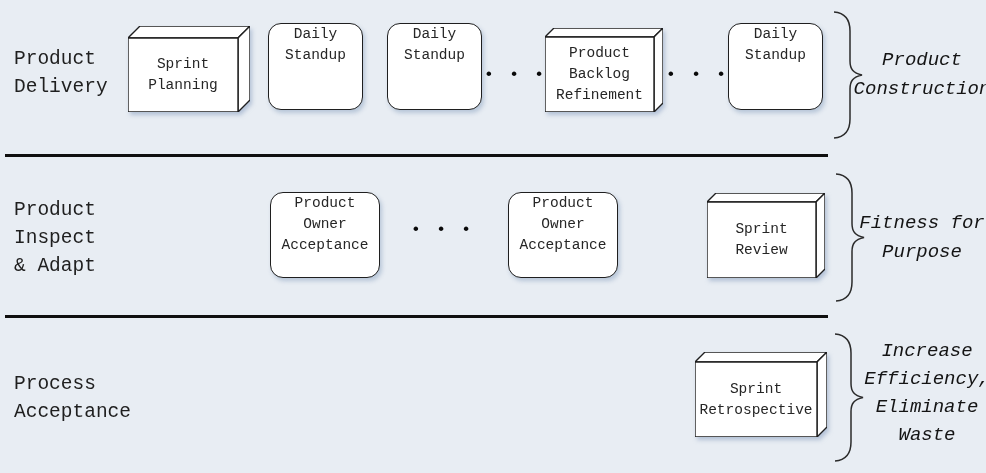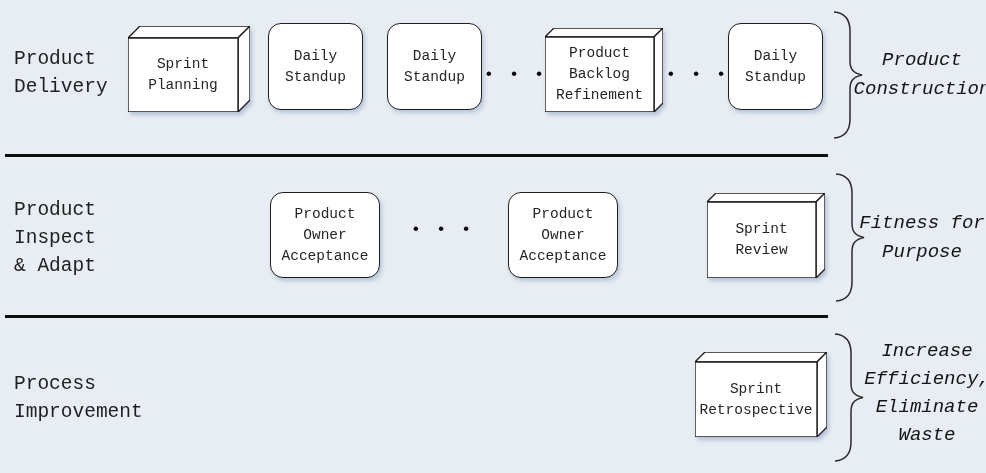--- a/index.html
+++ b/index.html
@@ -12,21 +12,21 @@
     white-space:pre-line;
   }
   .goal-label{
     position:absolute;width:150px;font-size:19px;line-height:28.5px;color:#141414;
     font-style:italic;text-align:center;white-space:pre-line;
   }
   .sep{position:absolute;height:3px;background:#0f0f0f;}
   .node{position:absolute;}
   .rrect{
     background:#ffffff;border:1.4px solid #1f1f1f;border-radius:13px;
-    box-sizing:border-box;display:flex;align-items:center;justify-content:center;
+    box-sizing:border-box;display:flex;justify-content:center;
     box-shadow:2px 3px 4px rgba(125,150,185,.45);
   }
   .node-label{
     font-size:14.5px;line-height:21px;color:#262626;text-align:center;
     white-space:pre-line;
   }
   .cube svg{position:absolute;left:0;top:0;filter:drop-shadow(2px 3px 2px rgba(125,150,185,.5));}
   .cube .node-label{
     position:absolute;display:flex;align-items:center;justify-content:center;
   }
@@ -126,21 +126,21 @@
   <svg class="brace" style="left:832px;top:172px;" width="34" height="131" viewBox="0 0 34 131">
     <path d="M4,2 C16,3 20,10 20,21 L20,51.5 C20,59.5 23,63.5 32,65.5 C23,67.5 20,71.5 20,79.5 L20,110 C20,121 16,128 4,129"></path>
   </svg>
 
   <div class="goal-label" style="left:847px;top:209px;">Fitness for
 Purpose</div>
 
   <div class="sep" style="left:5px;top:315px;width:823px;"></div>
 
   <div class="row-label" style="left:14px;top:370px;">Process
-Improvement</div>
+Acceptance</div>
 
   <div class="node cube" style="left:695px;top:352px;width:132px;height:85px;">
     <svg width="132" height="85" viewBox="0 0 132 85">
       <polygon points="0,10 10,0 132,0 122,10"></polygon>
       <polygon points="122,10 132,0 132,75 122,85"></polygon>
       <polygon points="0,10 122,10 122,85 0,85"></polygon>
     </svg>
     <div class="node-label" style="left:0;top:10px;width:122px;height:75px;">Sprint
 Retrospective</div>
   </div>

